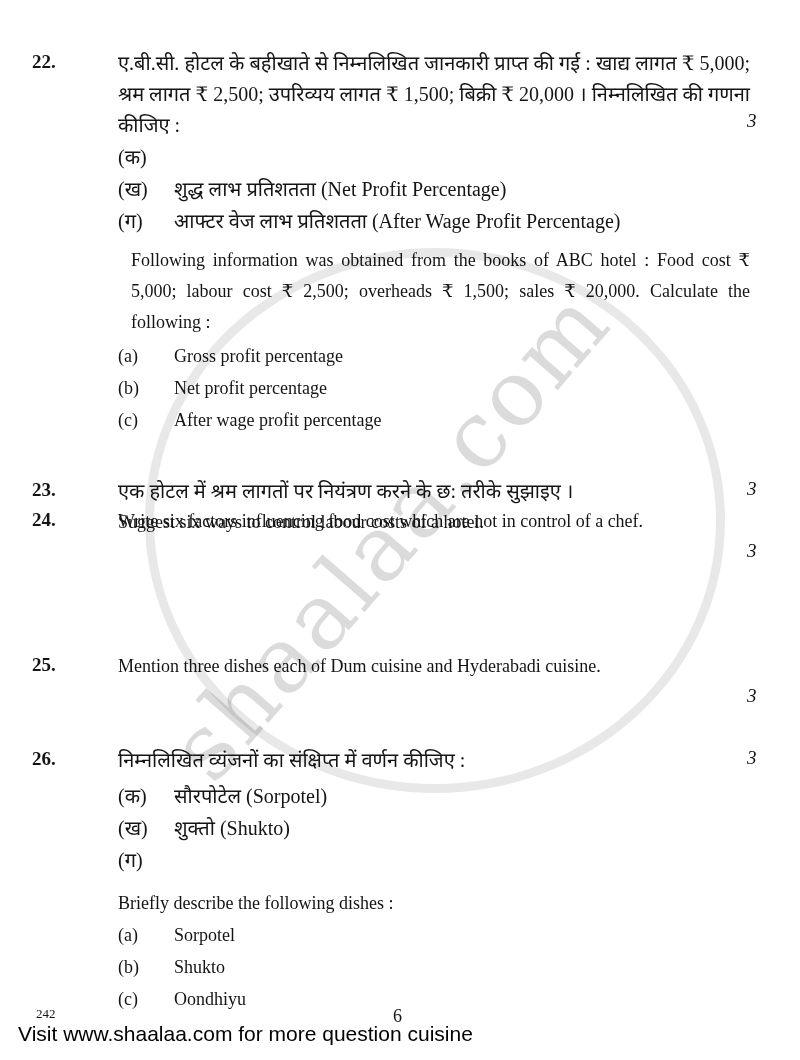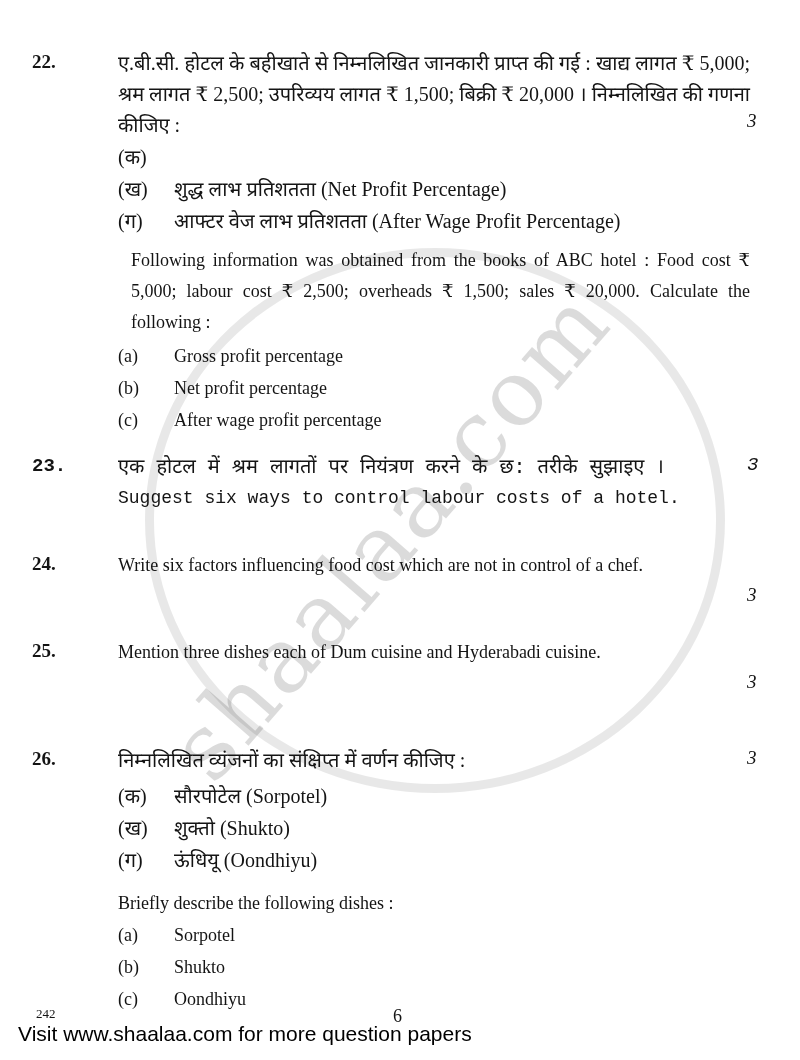--- a/index.html
+++ b/index.html
@@ -32,23 +32,23 @@
     font-size: 92px;
     letter-spacing: 3px;
     color: rgba(0,0,0,0.14);
     white-space: nowrap;
     z-index: 1;
   }
 
   
   .q { position: absolute; left: 0; padding-left: 118px; width: 632px; z-index: 2; }
   #q22 { top: 48px; }
-  #q23 { top: 452px; font-family: Liberation Mono, monospace; }
-  #q24 { top: 550px; }
-  #q25 { top: 637px; }
+  #q23 { top: 476px; }
+  #q24 { top: 506px; }
+  #q25 { top: 651px; }
   #q26 { top: 745px; }
 
   .qnum {
     position: absolute;
     left: 32px; top: 3px;
     font-weight: 700;
     font-size: 19px;
   }
   .marks {
     position: absolute;
@@ -156,21 +156,20 @@
       <div class="item">
         <span class="lbl">(क)</span>
         <span>सौरपोटेल (Sorpotel)</span>
       </div>
       <div class="item">
         <span class="lbl">(ख)</span>
         <span>शुक्तो (Shukto)</span>
       </div>
       <div class="item">
         <span class="lbl">(ग)</span>
-        <span>ऊंधियू (Oondhiyu)</span>
       </div>
     </div>
     <p class="en en-para">Briefly describe the following dishes :</p>
     <div class="items en">
       <div class="item">
         <span class="lbl">(a)</span>
         <span>Sorpotel</span>
       </div>
       <div class="item">
         <span class="lbl">(b)</span>
@@ -178,15 +177,15 @@
       </div>
       <div class="item">
         <span class="lbl">(c)</span>
         <span>Oondhiyu</span>
       </div>
     </div>
   </section>
 
   <span class="f-code">242</span>
   <span class="f-page">6</span>
-  <span class="f-promo">Visit www.shaalaa.com for more question papers</span>
+  <span class="f-promo">Visit www.shaalaa.com for more question cuisine</span>
 
 </div>
 
 </body></html>

